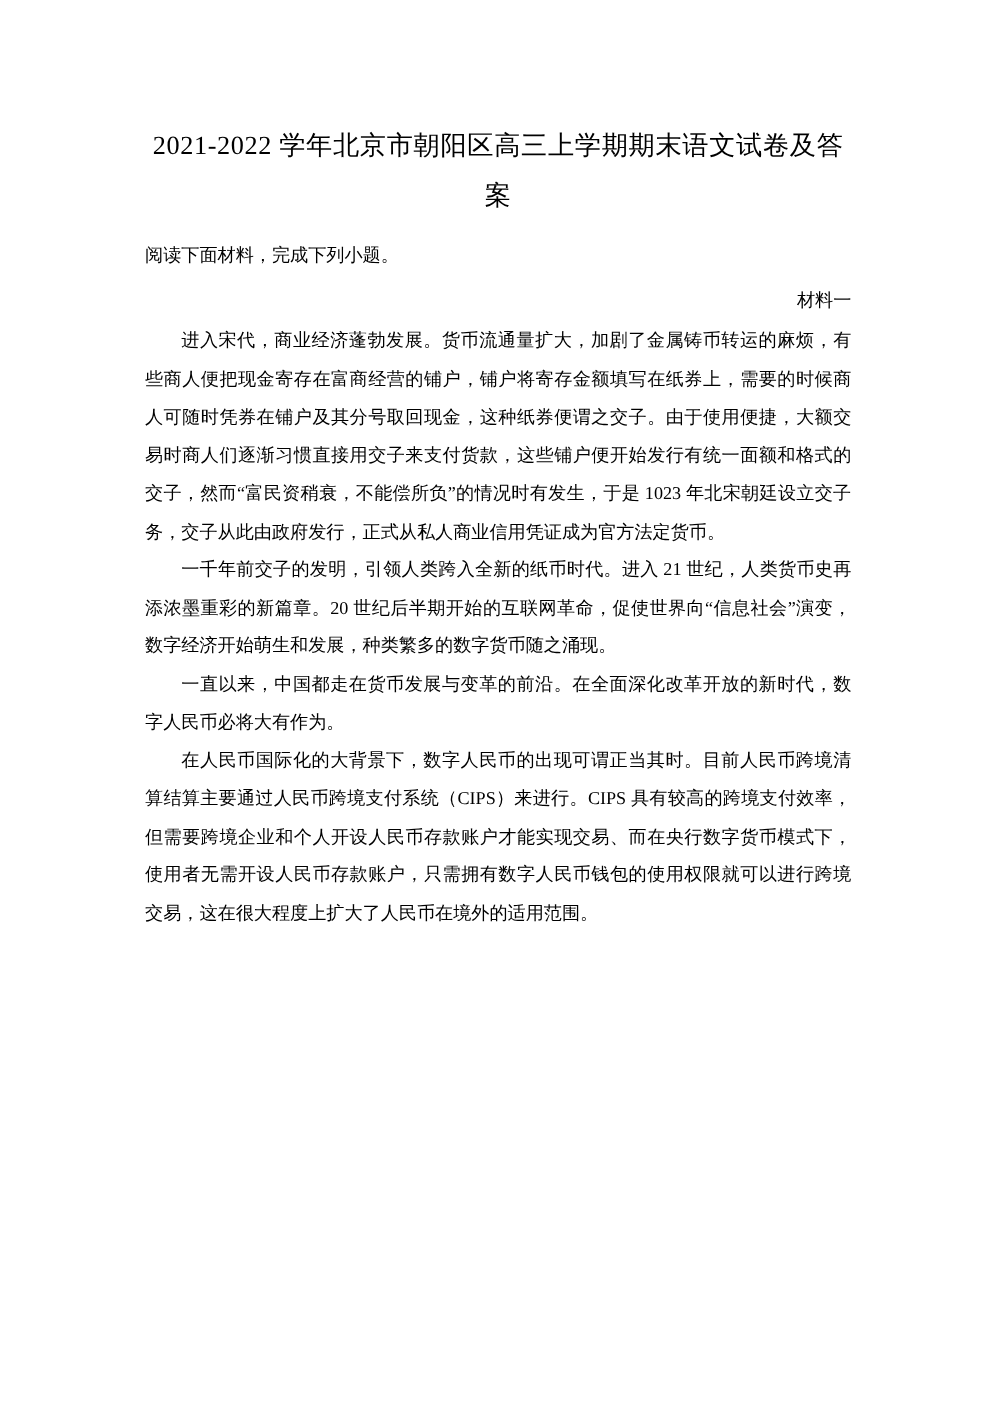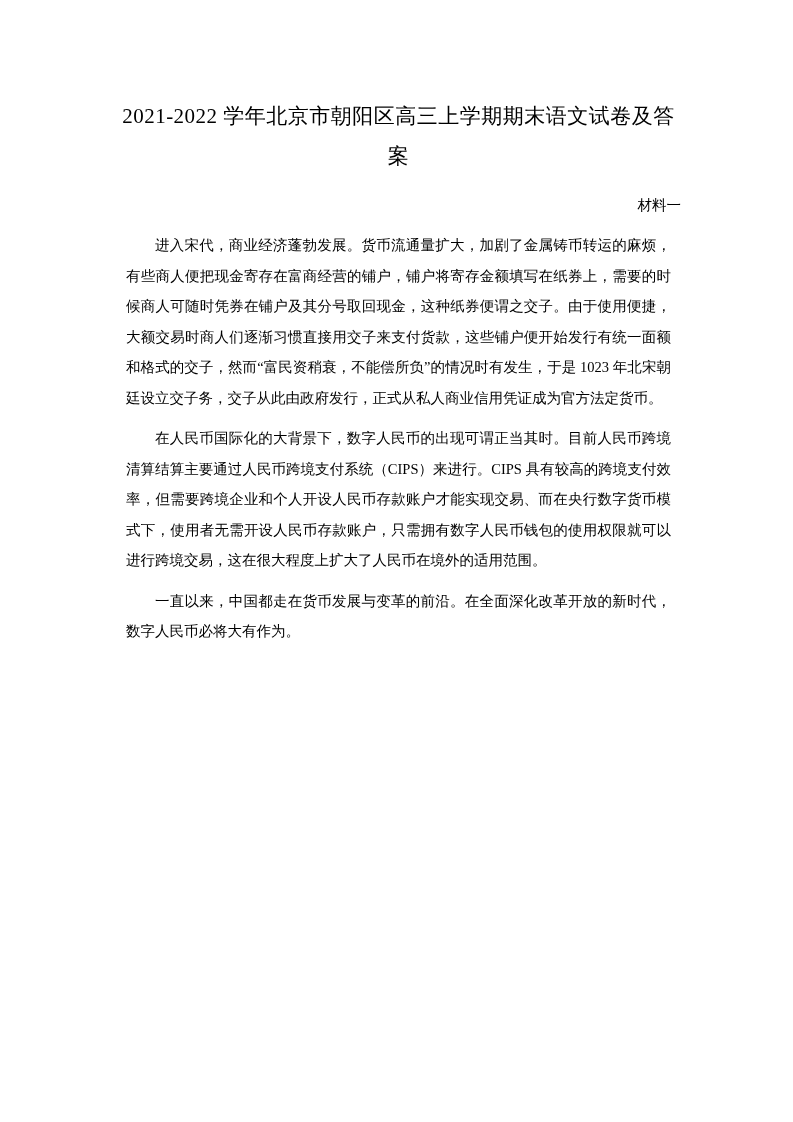--- a/index.html
+++ b/index.html
@@ -43,41 +43,43 @@
   .mat-label {
     font-size: 14.5px;
     line-height: 30px;
     margin: 0 0 2px 0;
     text-indent: 2em;
     text-align: right;
   }
   .para {
     font-size: 14.5px;
     line-height: 30.5px;
-    margin: 10px;
+    margin: 0;
     text-indent: 2em;
     text-align: justify;
     text-justify: inter-ideograph;
   }
   .source {
     font-size: 14.5px;
     line-height: 30px;
     margin: 8px 0 0 0;
     text-align: right;
     padding-right: 6px;
   }
 </style>
 </head>
 <body>
 
 <div class="page">
 
   <h1 class="doc-title">2021-2022 学年北京市朝阳区高三上学期期末语文试卷及答案</h1>
 
+  <p class="lead">阅读下面材料，完成下列小题。</p>
 
   <p class="mat-label">材料一</p>
 
   <p class="para">进入宋代，商业经济蓬勃发展。货币流通量扩大，加剧了金属铸币转运的麻烦，有些商人便把现金寄存在富商经营的铺户，铺户将寄存金额填写在纸券上，需要的时候商人可随时凭券在铺户及其分号取回现金，这种纸券便谓之交子。由于使用便捷，大额交易时商人们逐渐习惯直接用交子来支付货款，这些铺户便开始发行有统一面额和格式的交子，然而“富民资稍衰，不能偿所负”的情况时有发生，于是 1023 年北宋朝廷设立交子务，交子从此由政府发行，正式从私人商业信用凭证成为官方法定货币。</p>
+  <p class="para">一千年前交子的发明，引领人类跨入全新的纸币时代。进入 21 世纪，人类货币史再添浓墨重彩的新篇章。20 世纪后半期开始的互联网革命，促使世界向“信息社会”演变，数字经济开始萌生和发展，种类繁多的数字货币随之涌现。</p>
+  <p class="para">一直以来，中国都走在货币发展与变革的前沿。在全面深化改革开放的新时代，数字人民币必将大有作为。</p>
   <p class="para">在人民币国际化的大背景下，数字人民币的出现可谓正当其时。目前人民币跨境清算结算主要通过人民币跨境支付系统（CIPS）来进行。CIPS 具有较高的跨境支付效率，但需要跨境企业和个人开设人民币存款账户才能实现交易、而在央行数字货币模式下，使用者无需开设人民币存款账户，只需拥有数字人民币钱包的使用权限就可以进行跨境交易，这在很大程度上扩大了人民币在境外的适用范围。</p>
-  <p class="para">一直以来，中国都走在货币发展与变革的前沿。在全面深化改革开放的新时代，数字人民币必将大有作为。</p>
 
 
 </div>
 
 </body></html>

